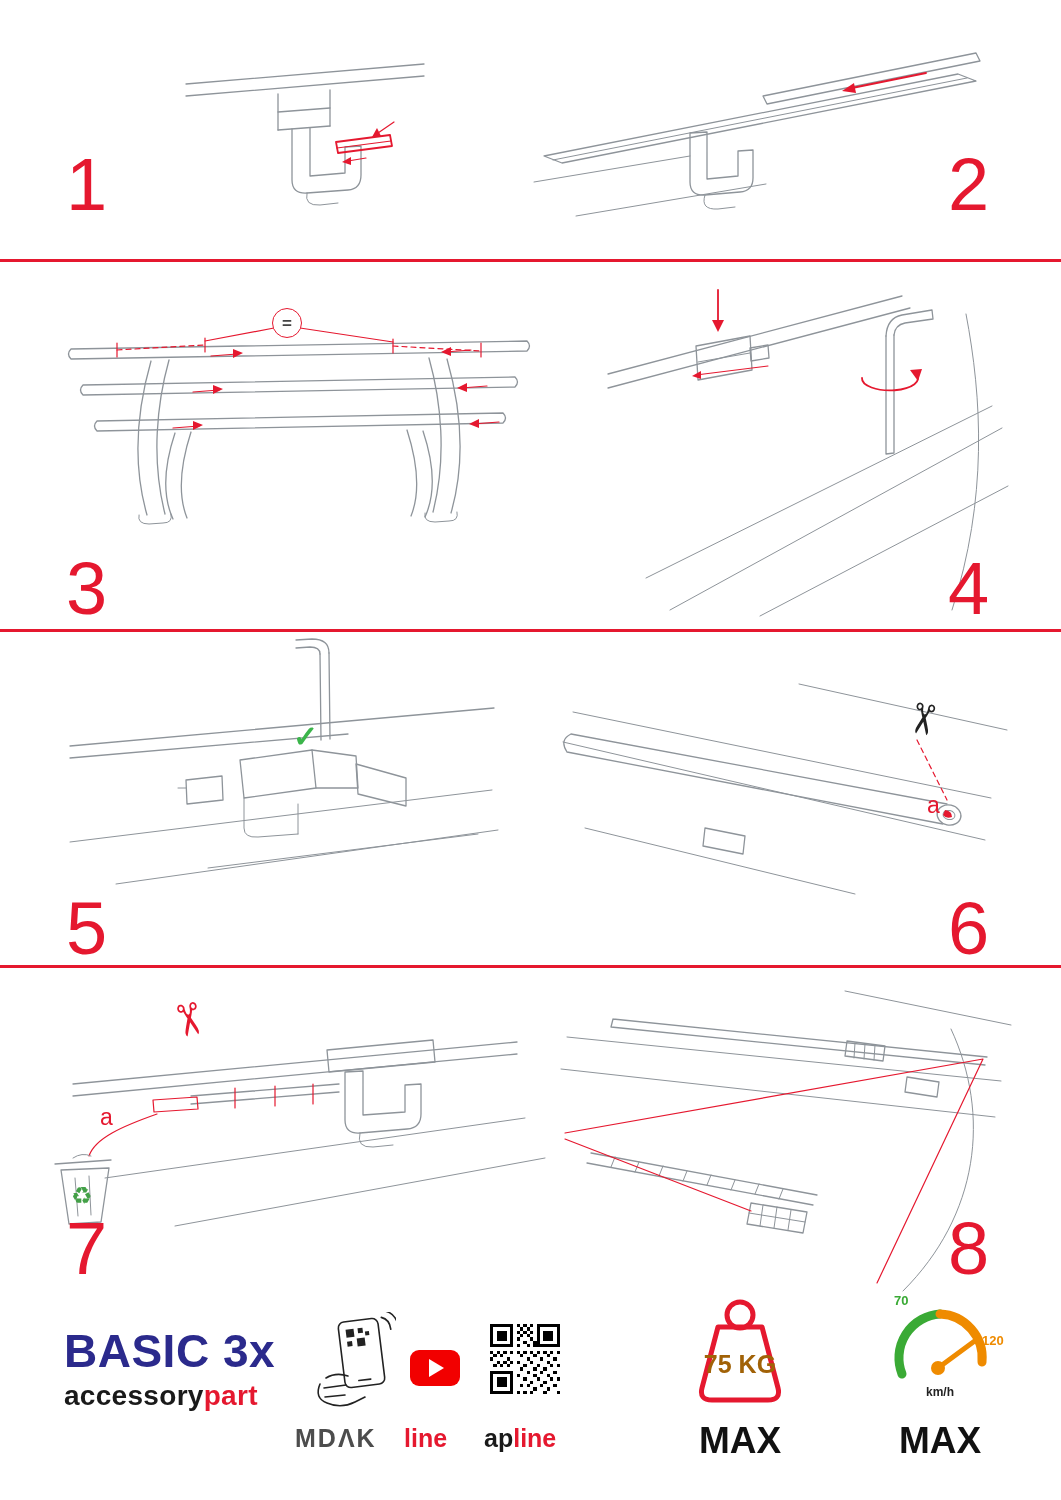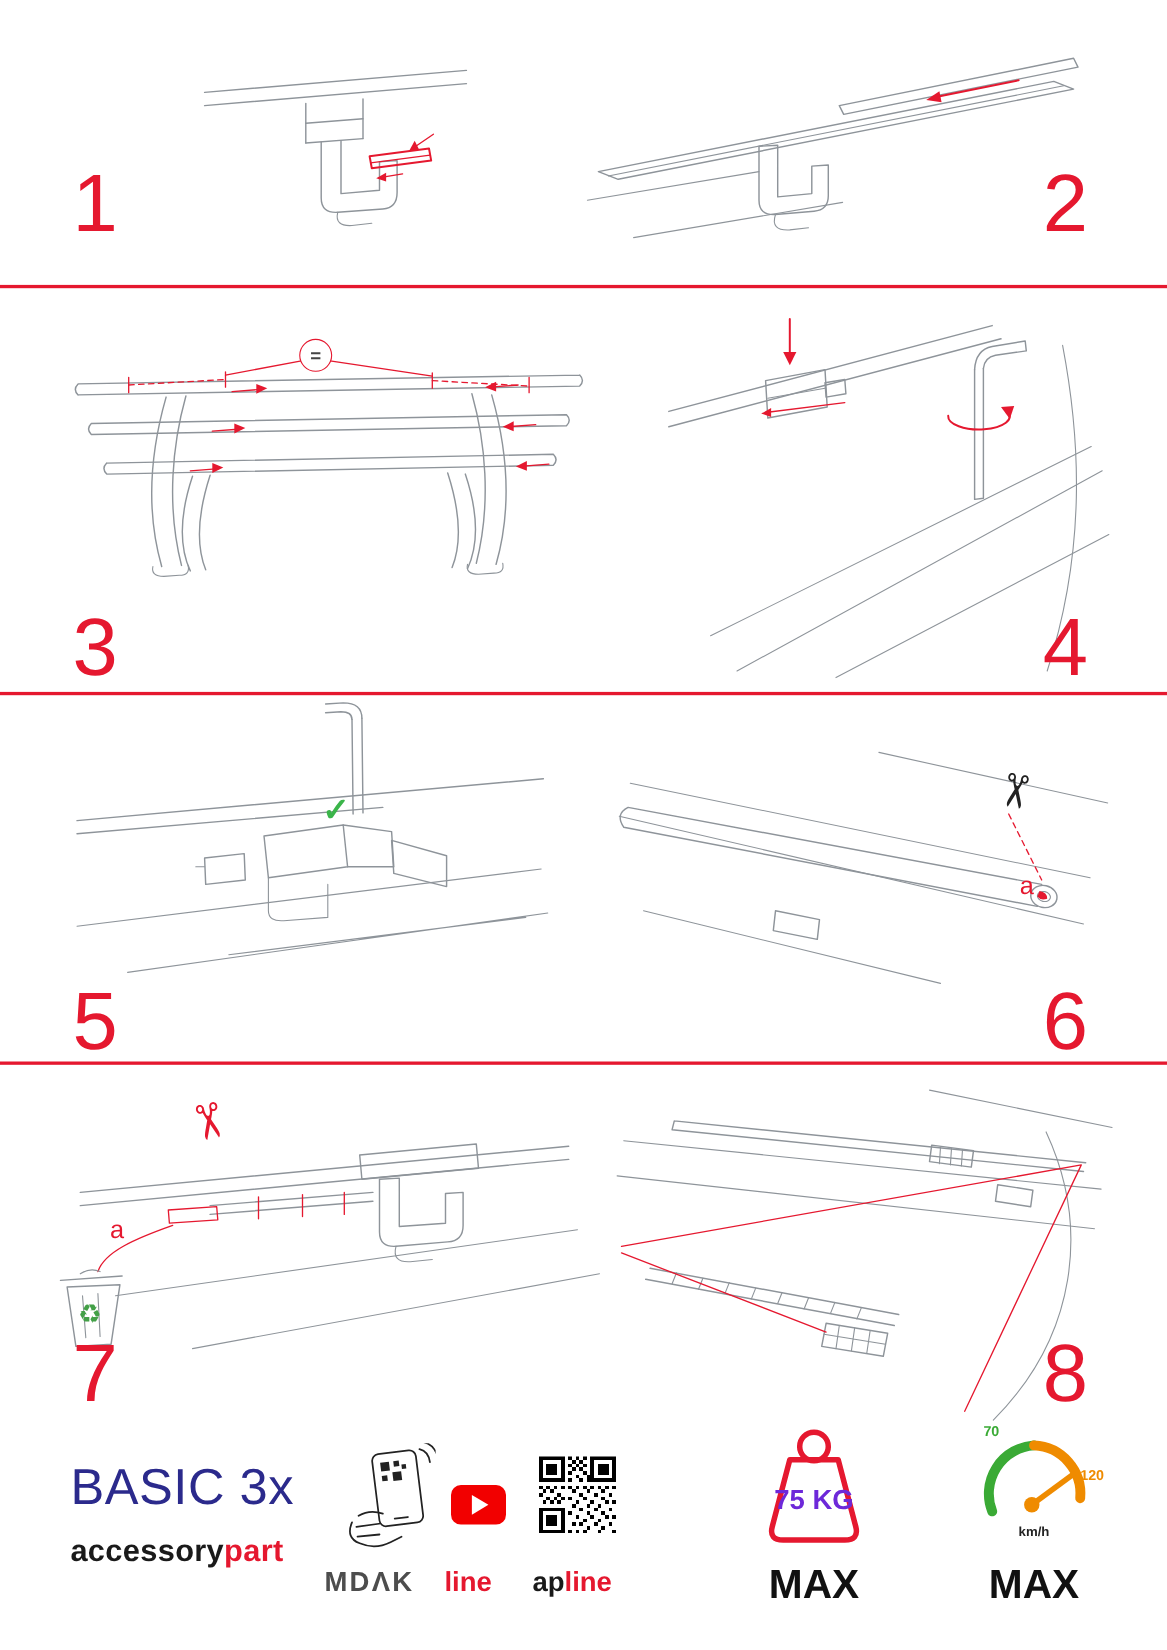--- a/index.html
+++ b/index.html
@@ -17,31 +17,31 @@
   .rt{stroke:#e5182f;fill:none;stroke-width:1.2;stroke-linecap:round;stroke-linejoin:round}
   .rf{fill:#e5182f;stroke:none}
   .dash{stroke-dasharray:5 4}
   .ov{position:absolute;line-height:1}
   .eq-badge{width:30px;height:30px;border:1.6px solid #e5182f;border-radius:50%;background:#fff;display:flex;align-items:center;justify-content:center;font-size:17px;font-weight:bold;color:#444}
   .check{color:#3bb54a;font-size:30px;font-weight:bold}
   .scissors-dark{color:#222;font-size:42px;transform:rotate(100deg)}
   .scissors-red{color:#e5182f;font-size:44px;transform:rotate(78deg)}
   .lbl-a{color:#e5182f;font-size:23px}
   .recycle{color:#43a047;font-size:24px}
-  .brand-name{color:#2b2a8c;font-size:46px;font-weight:normal;letter-spacing:.5px}
-  .brand-sub{font-size:28px;font-weight:bold;margin-top:22px;letter-spacing:.3px}
+  .brand-name{color:#2b2a8c;font-size:46px;font-weight:bold;letter-spacing:.5px}
+  .brand-sub{font-size:28px;font-weight:bold;margin-top:8px;letter-spacing:.3px}
   .red-text{color:#e5182f}
   .logo-caption{position:absolute;font-size:25px;text-align:left}
   .mdak{color:#4d4d4d;font-weight:bold;letter-spacing:2px}
   .ipqi{color:#e5182f;font-weight:600}
   .apline-b{color:#1a1a1a;font-weight:600}
   .yt{position:absolute;width:50px;height:36px;background:#f20000;border-radius:9px;display:flex;align-items:center;justify-content:center}
   .yt-tri{width:0;height:0;border-left:15px solid #fff;border-top:9px solid transparent;border-bottom:9px solid transparent;margin-left:3px}
   .max-label{position:absolute;font-size:37px;font-weight:600;color:#111;text-align:center}
-  .weight-value{position:absolute;color:#6d28d9;font-size:25px;font-weight:bold;text-align:center}
+  .weight-value{position:absolute;color:#a16207;font-size:25px;font-weight:bold;text-align:center}
   .speed-num{position:absolute;font-size:13px;font-weight:bold}
   .kmh{position:absolute;font-size:12px;color:#222;text-align:center;font-weight:bold}
 </style>
 </head>
 <body>
 
 <div class="page">
 
   <section class="illus" style="left:180px;top:50px">
     <svg width="250" height="180" viewBox="0 0 250 180">

